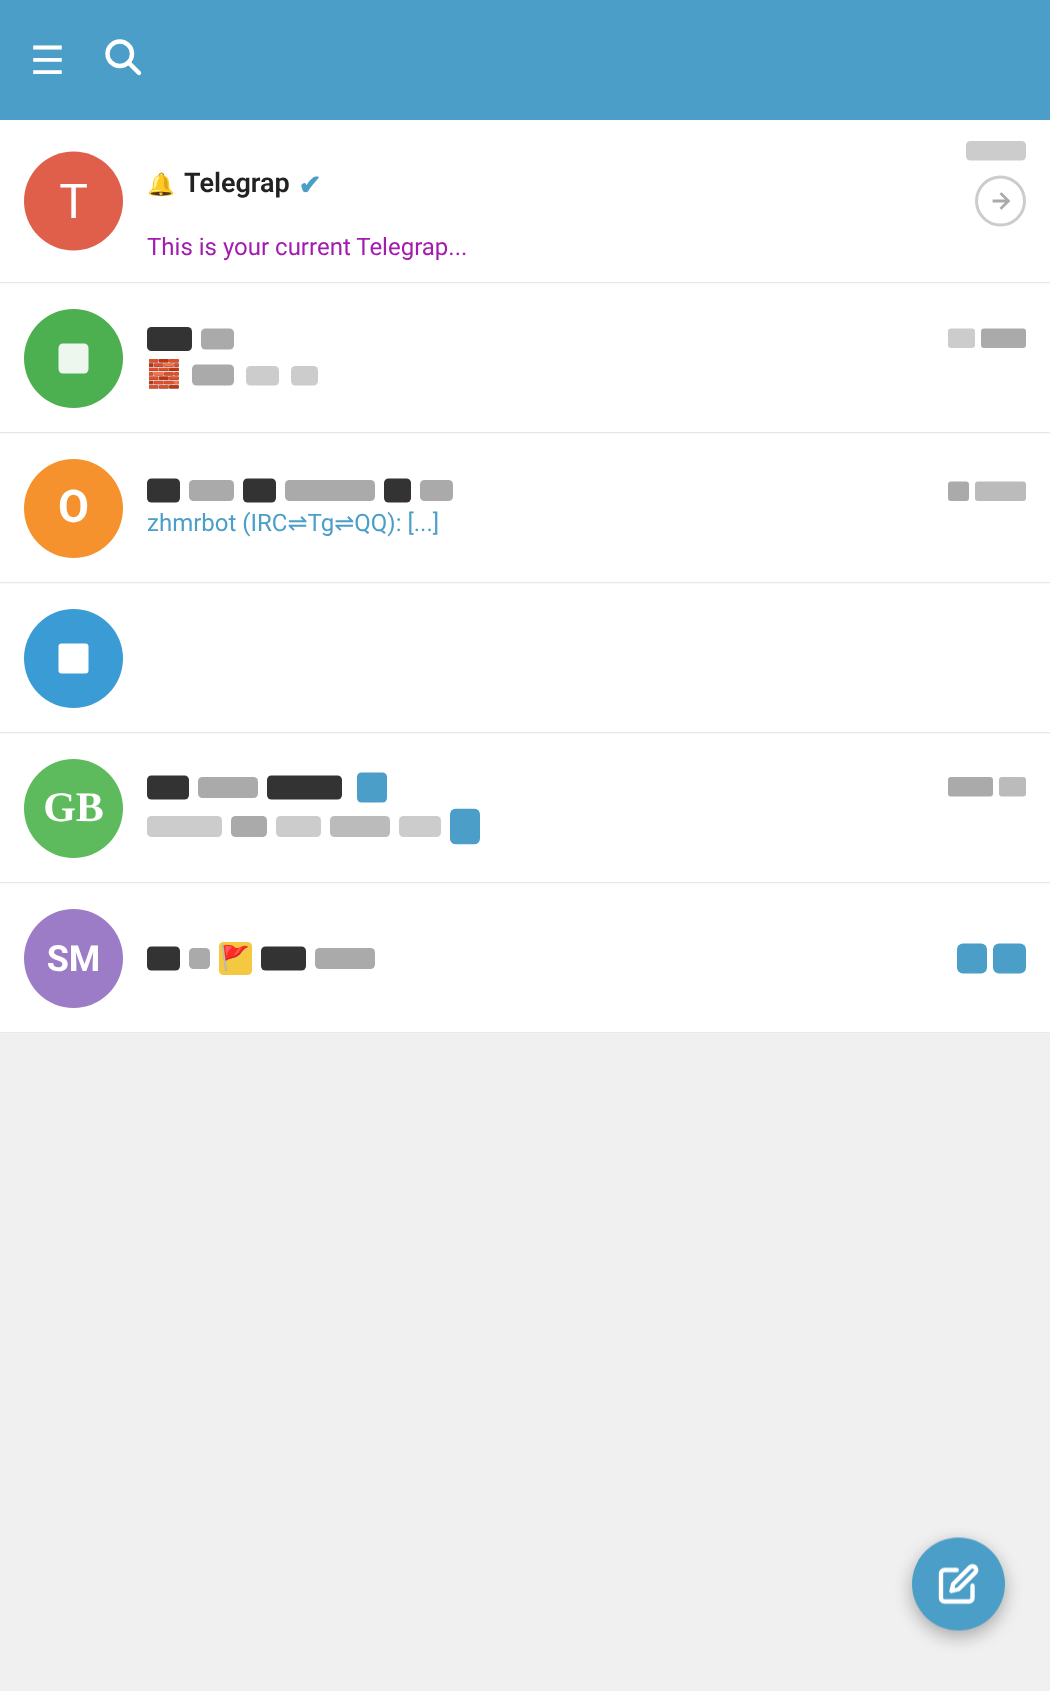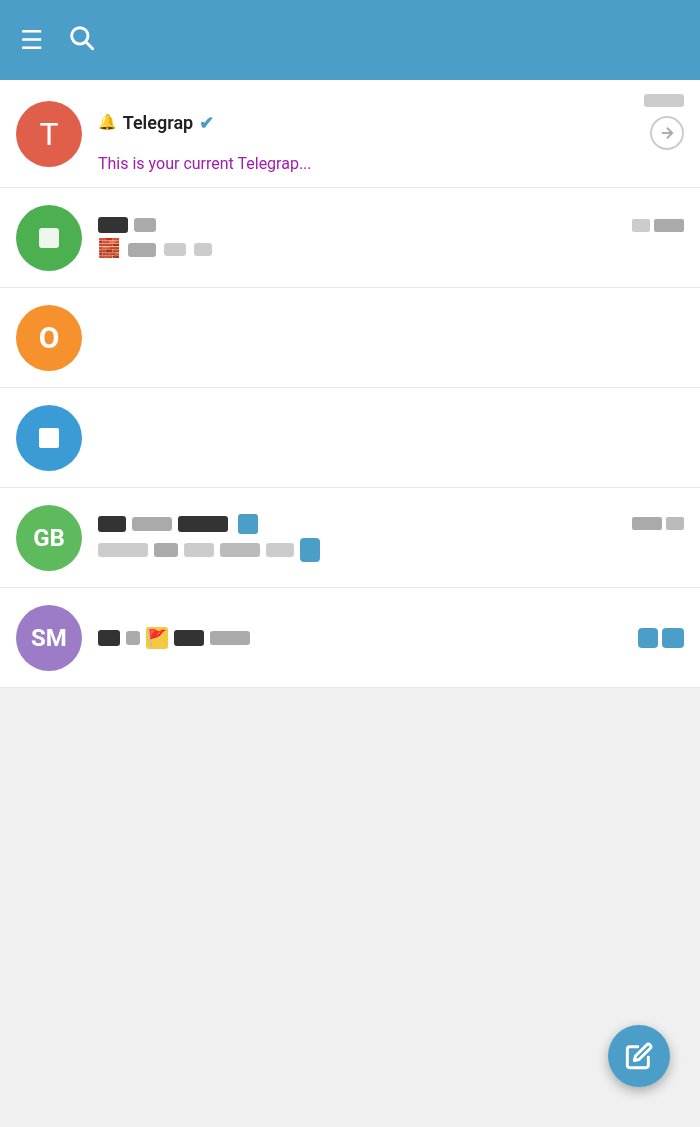--- a/index.html
+++ b/index.html
@@ -267,31 +267,50 @@
         <span class="redact-block-light" style="width:22px;height:13px;margin-left:4px;vertical-align:middle;"></span>
         <span class="redact-block-light" style="width:18px;height:13px;margin-left:4px;vertical-align:middle;"></span>
       </div>
     </div>
   </div>
 
   <div class="chat-item">
     <div class="avatar avatar-orange">
       <span style="font-size:30px;font-weight:700;">O</span>
     </div>
+    <div class="chat-content">
+      <div class="chat-top-row">
+        <div class="name-row-redacted">
+          <span class="redact-block" style="width:22px;"></span>
+          <span class="redact-block-gray" style="width:30px;"></span>
+          <span class="redact-block" style="width:22px;"></span>
+          <span class="redact-block-gray" style="width:60px;"></span>
+          <span class="redact-block" style="width:18px;"></span>
+          <span class="redact-block-gray" style="width:22px;"></span>
+        </div>
+        <div class="chat-right">
+          <span style="display:inline-flex;gap:4px;align-items:center;">
+            <span style="width:14px;height:13px;background:#aaa;border-radius:2px;display:inline-block;"></span>
+            <span style="width:34px;height:13px;background:#bbb;border-radius:2px;display:inline-block;"></span>
+          </span>
+        </div>
+      </div>
+      <div class="chat-preview chat-preview-colored">zhmrbot (IRC⇌Tg⇌QQ): [...]</div>
+    </div>
   </div>
 
   <div class="chat-item">
     <div class="avatar avatar-blue">
       <span style="width:20px;height:20px;background:white;border-radius:2px;display:block;"></span>
     </div>
   </div>
 
   <div class="chat-item">
     <div class="avatar avatar-gb">
-      <span style="font-size:24px;font-weight:700;">GB</span>
+      <span style="font-size:28px;font-weight:700;font-family:Liberation Serif, serif;">GB</span>
     </div>
     <div class="chat-content">
       <div class="chat-top-row">
         <div class="name-row-redacted">
           <span class="redact-block" style="width:28px;"></span>
           <span class="redact-block-gray" style="width:40px;"></span>
           <span class="redact-block" style="width:50px;"></span>
           <span style="width:20px;height:20px;background:#4a9ec7;border-radius:3px;display:inline-block;vertical-align:middle;margin-left:4px;"></span>
         </div>
         <div class="chat-right">

